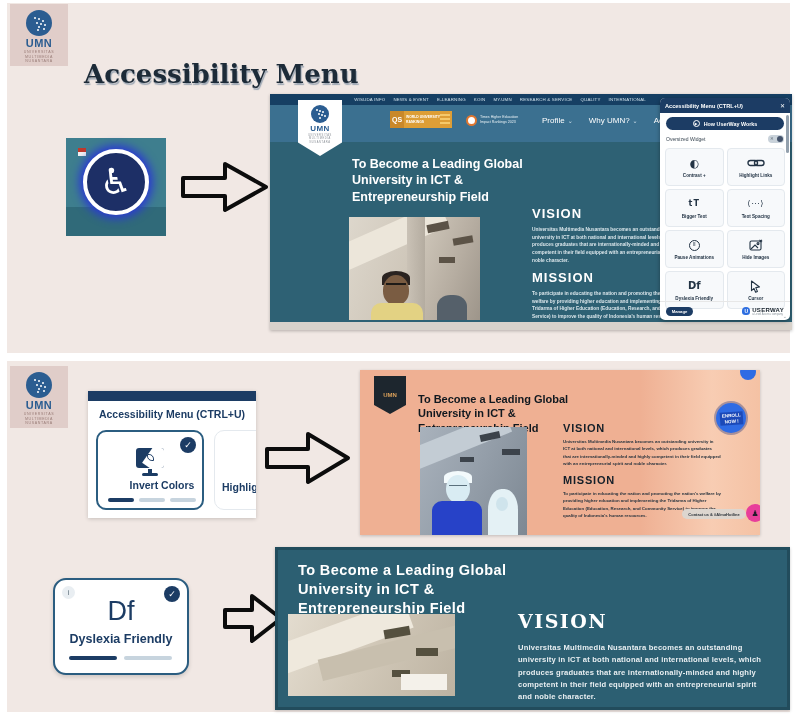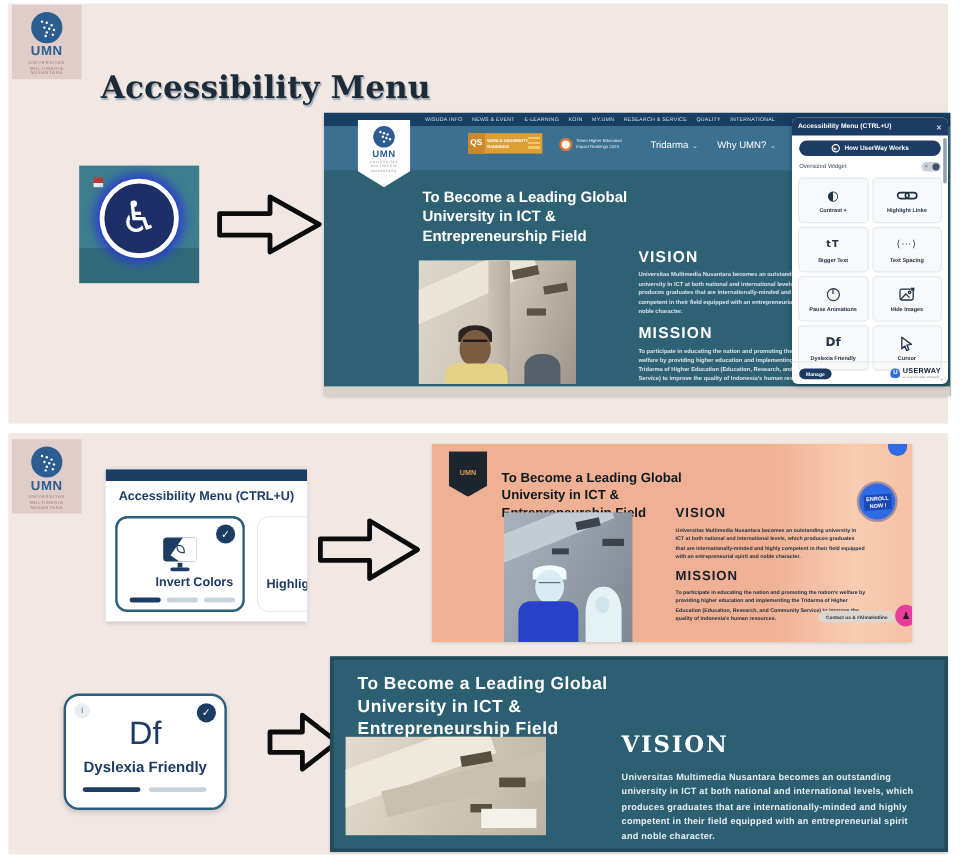--- a/index.html
+++ b/index.html
@@ -216,21 +216,21 @@
       <div class="qs-left">QS</div>
       <div class="qs-right">WORLD UNIVERSITY RANKINGS</div>
       <div class="qs-lines"></div>
     </div>
     <div class="the-badge">
       <div class="the-ic"></div>
       <div class="the-tx"><span>Times Higher Education</span><br><span>Impact Rankings 2023</span></div>
     </div>
     <div class="s1-nav">
       <span class="nav-it">
-          <span>Tridarma</span>
+          <span>Profile</span>
           <span class="chev">⌄</span>
         </span>
       <span class="nav-it">
           <span>Why UMN?</span>
           <span class="chev">⌄</span>
         </span>
       <span class="nav-it">
           <span>Academic</span>
           <span class="chev">⌄</span>
         </span>

